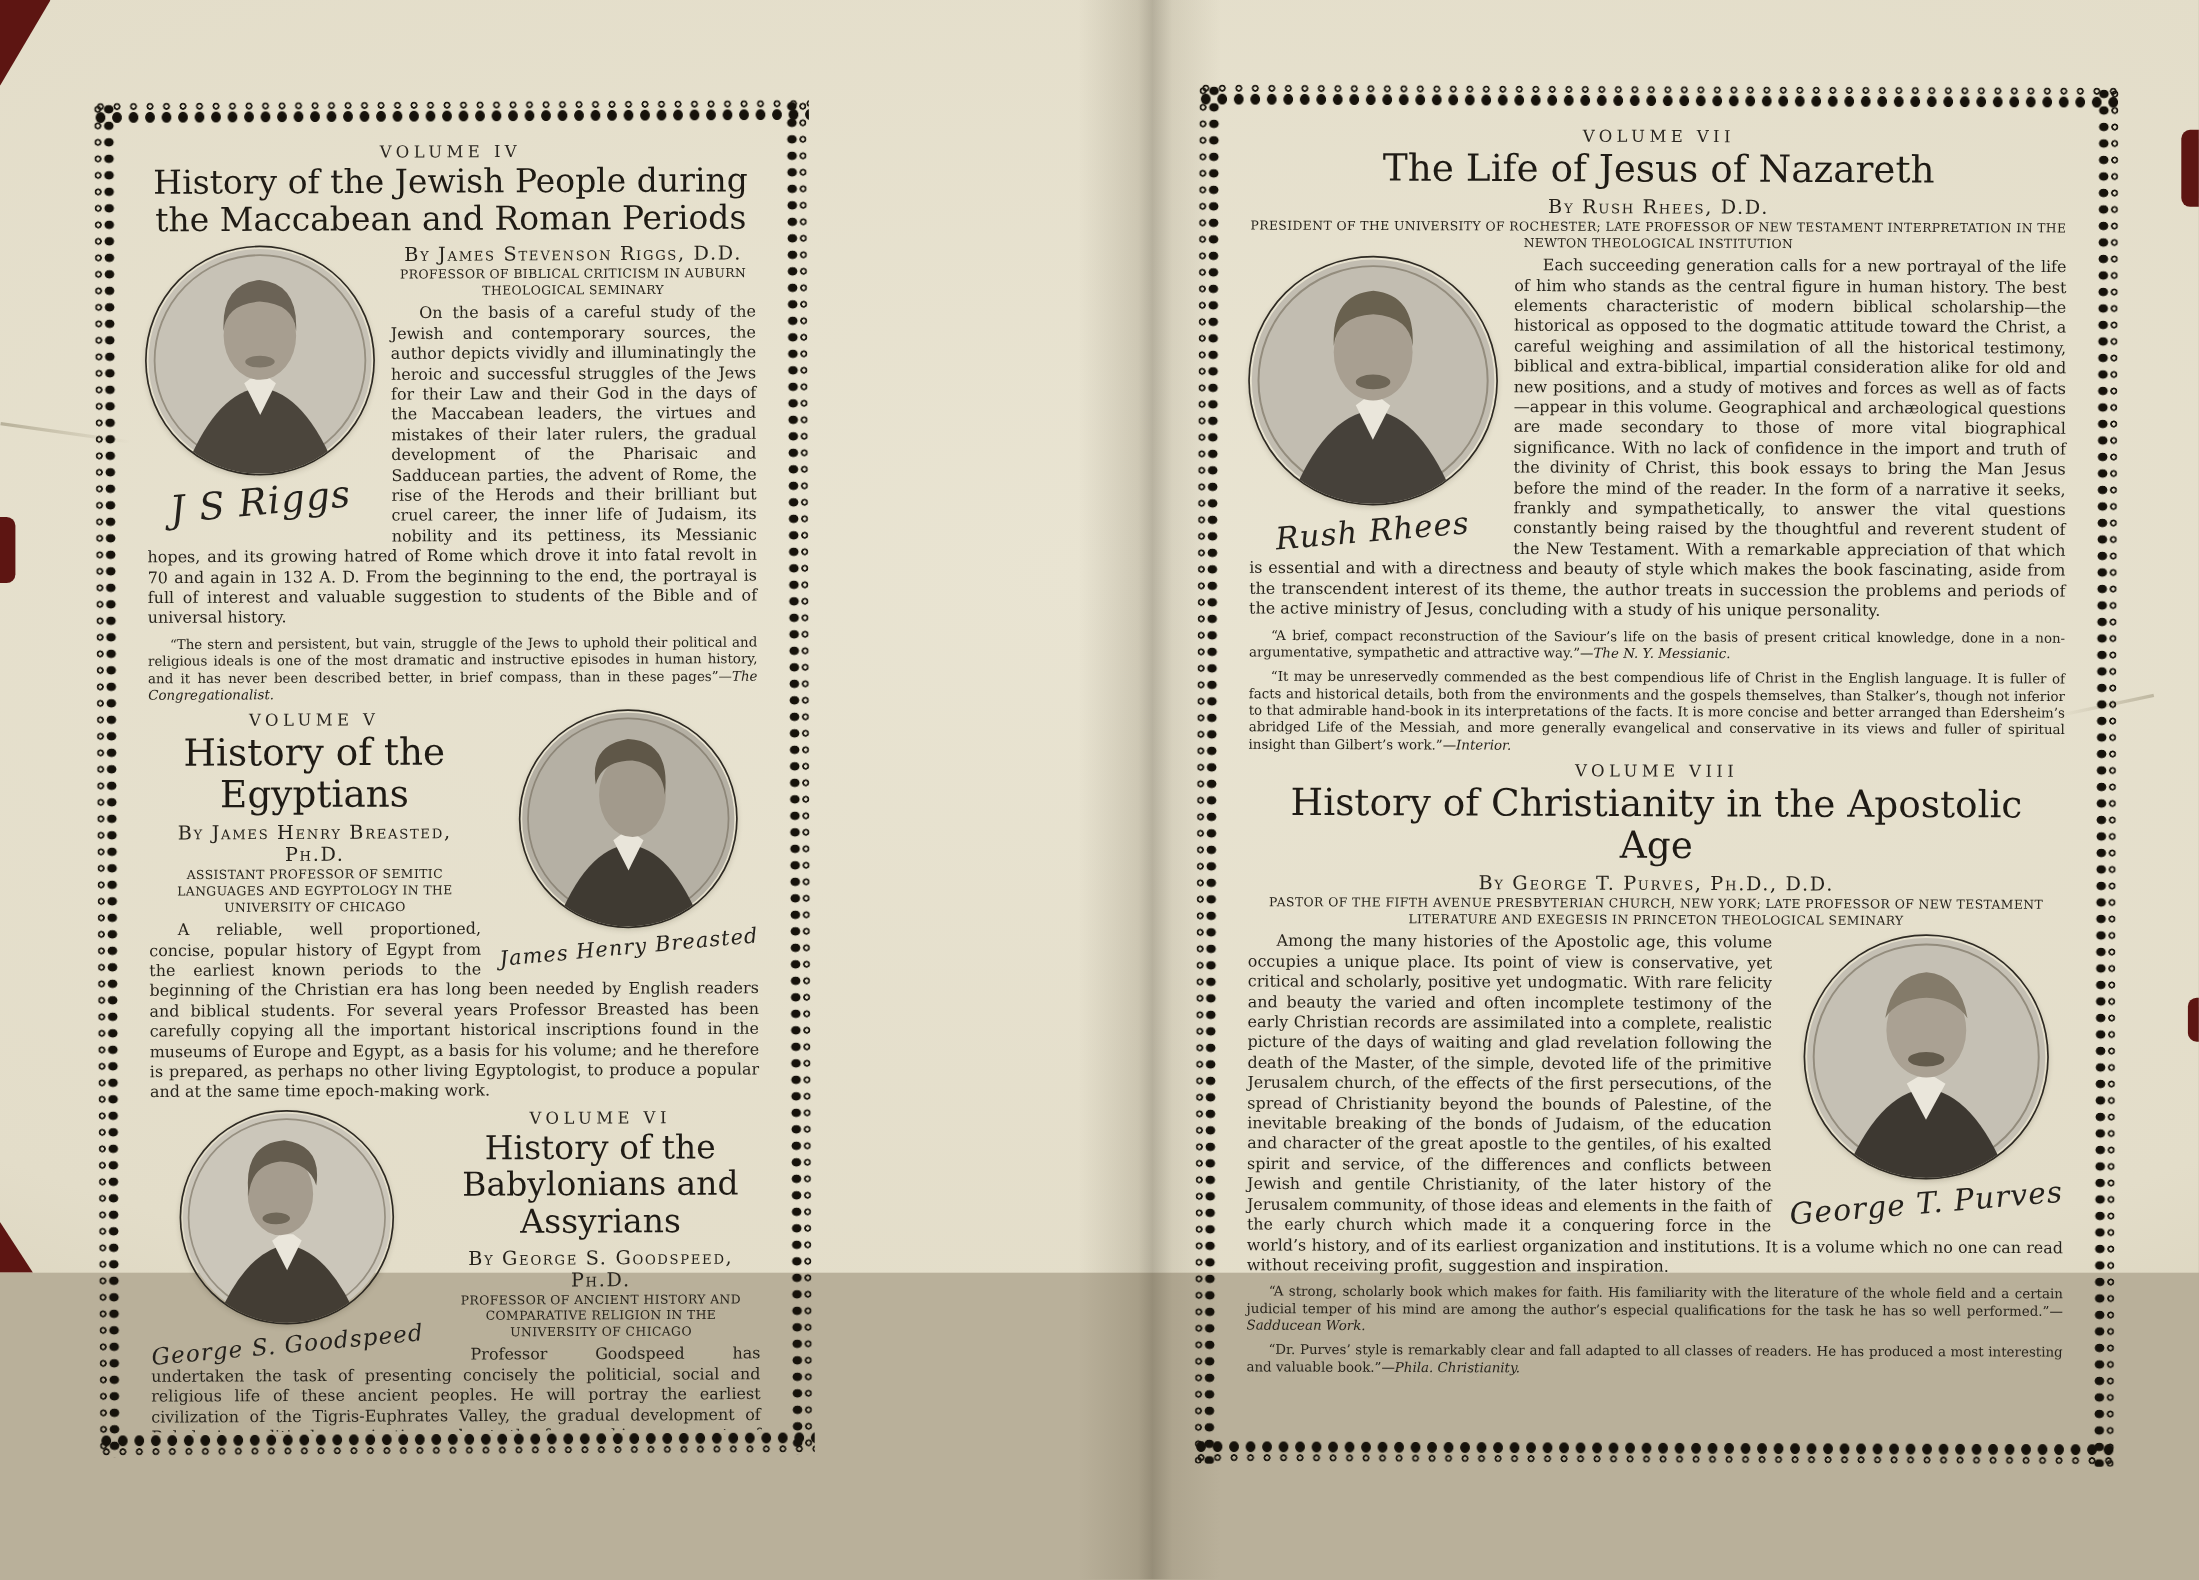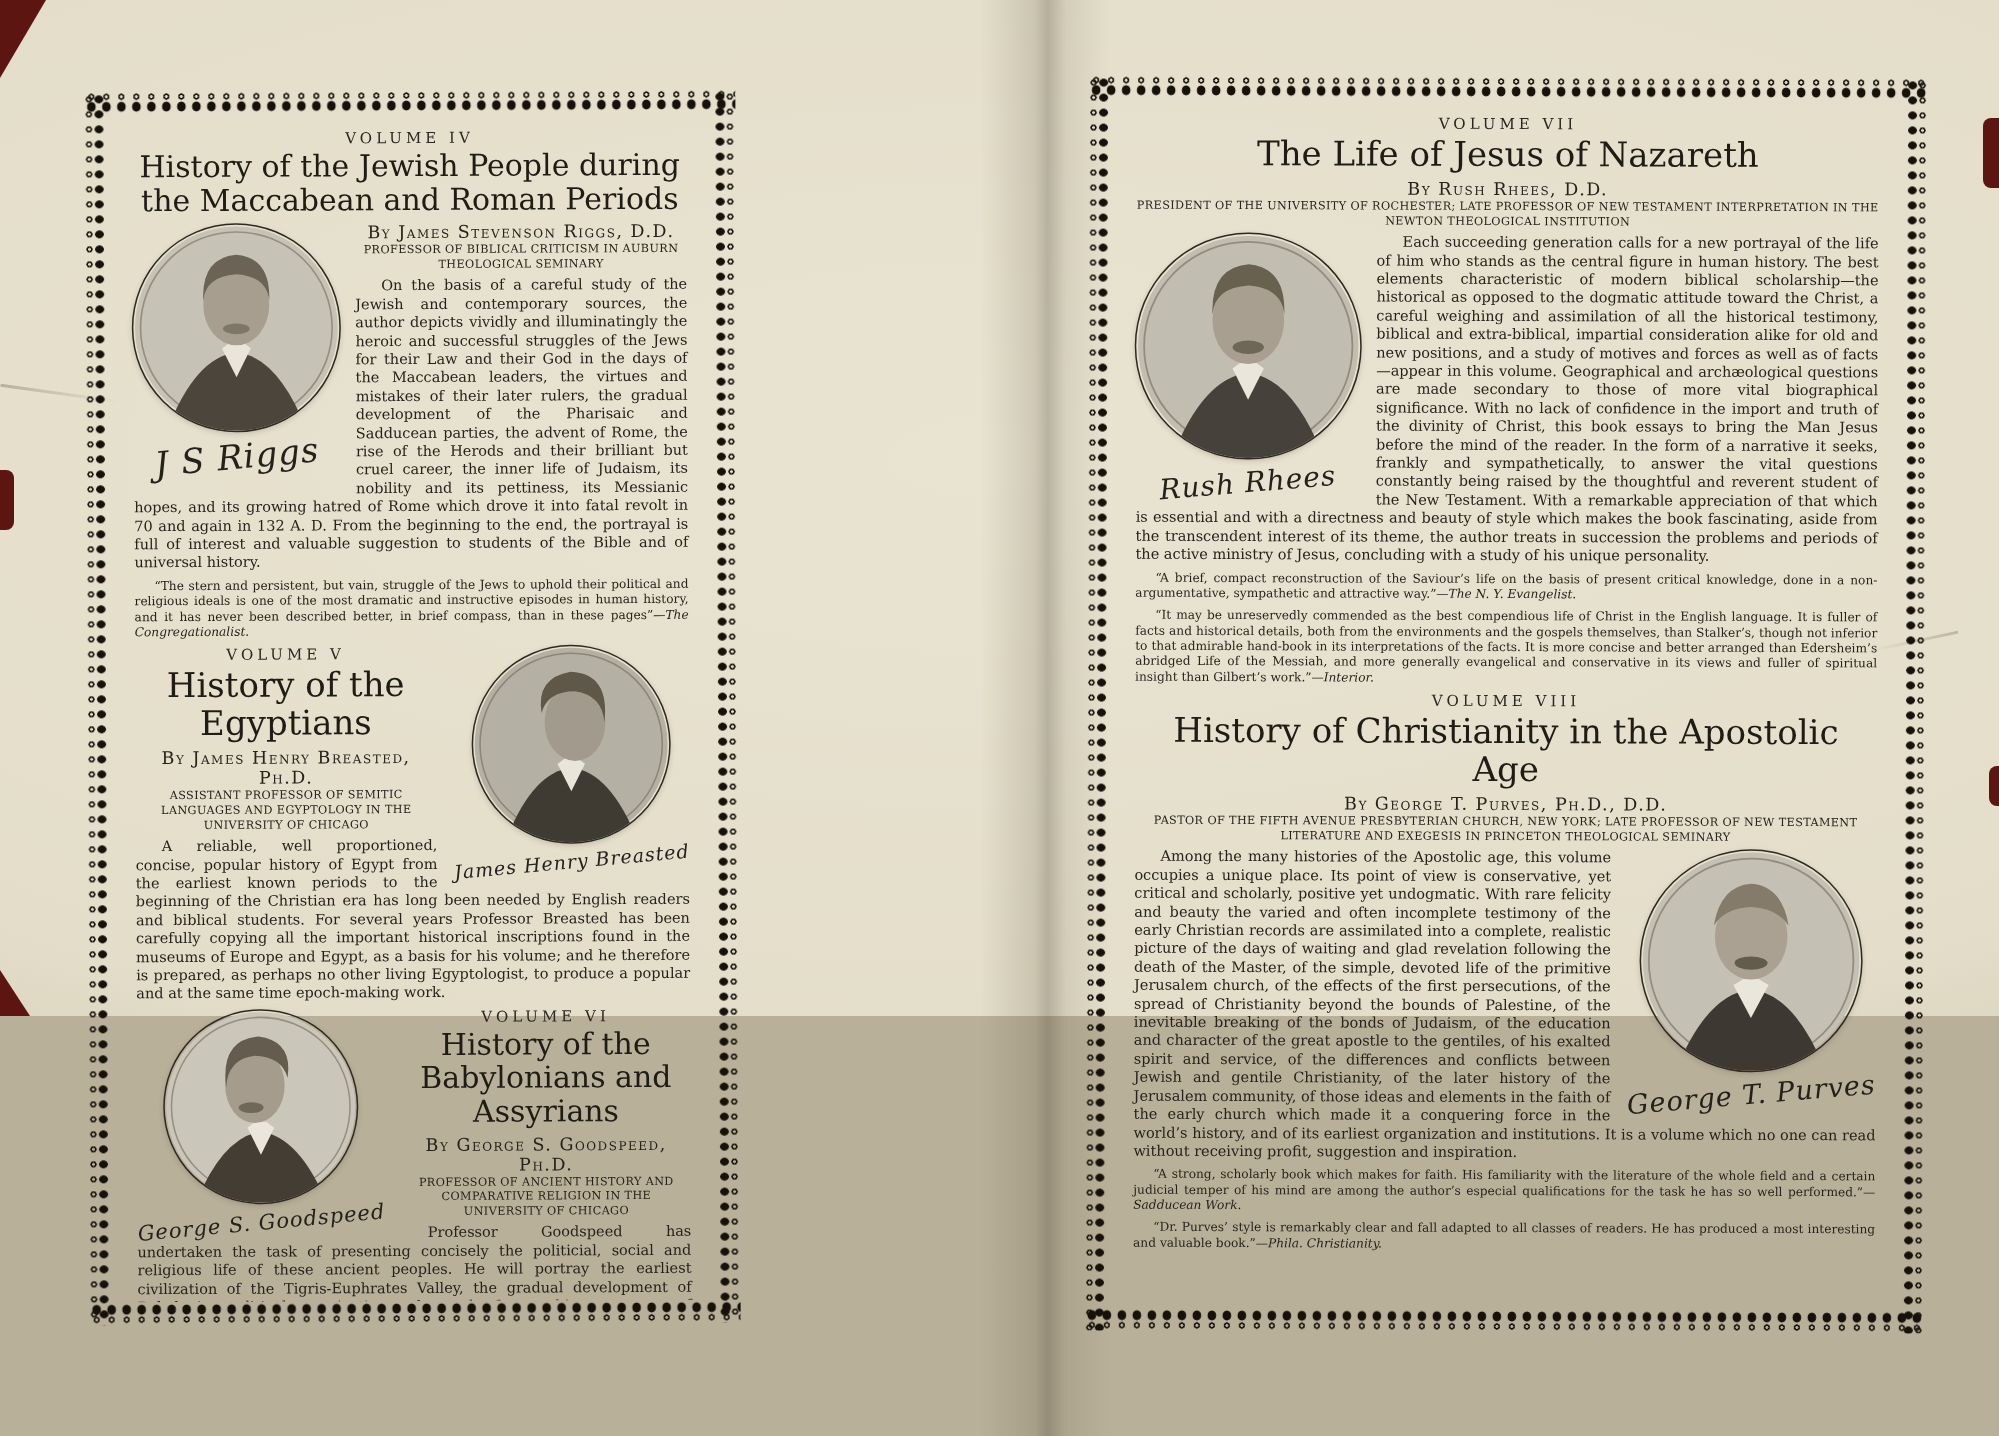--- a/index.html
+++ b/index.html
@@ -1,19 +1,19 @@
 <!DOCTYPE html>
 <html><head>
 <meta charset="utf-8">
 <style>
   html,body{margin:0;padding:0;}
   body{width:1999px;height:1436px;overflow:hidden;
        font-family:"DejaVu Serif","Liberation Serif",serif;
        background:#b9b09a;}
-  .scan{position:relative;width:1999px;height:1016px;
+  .scan{position:relative;width:1999px;height:1157px;
         background:
           radial-gradient(ellipse 140% 110% at 50% 45%, #e9e4d2 0%, #e3ddc9 55%, #cdc5ab 85%, #b3aa8f 100%);}
   
   .backing{position:absolute;background:#5d1512;}
   .backing.tl{left:0;top:0;width:46px;height:78px;clip-path:polygon(0 0,100% 0,0 100%);}
   .backing.l1{left:0;top:470px;width:14px;height:60px;border-radius:0 8px 8px 0;}
   .backing.bl{left:0;bottom:0;width:30px;height:46px;clip-path:polygon(0 0,0 100%,100% 100%);}
   .backing.r1{right:0;top:118px;width:16px;height:70px;border-radius:8px 0 0 8px;}
   .backing.rb{right:0;bottom:210px;width:10px;height:40px;border-radius:8px 0 0 8px;}
   
@@ -186,21 +186,21 @@
               <path d="M16 100 Q30 64 50 62 Q70 64 84 100 Z" fill="#46413a"></path>
               <path d="M43 60 L50 74 L57 60 L53 57 L47 57 Z" fill="#eae6db"></path>
               <ellipse cx="50" cy="38.5" rx="16" ry="19.5" fill="#a89f91"></ellipse>
               <path d="M34 36 Q33 15 50 13.5 Q67 15 66 36 Q65 24 50 23 Q35 24 34 36 Z" fill="#69614f"></path>
               <ellipse cx="50" cy="50.5" rx="7" ry="3" fill="#6e6657"></ellipse>
             </svg>
           </span>
           <div class="sig s-rhees">Rush Rhees</div>
         </div>
         <p class="bodytx">Each succeeding generation calls for a new portrayal of the life of him who stands as the central figure in human history.  The best elements characteristic of modern biblical scholarship—the historical as opposed to the dogmatic attitude toward the Christ, a careful weighing and assimilation of all the historical testimony, biblical and extra-biblical, impartial consideration alike for old and new positions, and a study of motives and forces as well as of facts—appear in this volume.  Geographical and archæological questions are made secondary to those of more vital biographical significance.  With no lack of confidence in the import and truth of the divinity of Christ, this book essays to bring the Man Jesus before the mind of the reader.  In the form of a narrative it seeks, frankly and sympathetically, to answer the vital questions constantly being raised by the thoughtful and reverent student of the New Testament.  With a remarkable appreciation of that which is essential and with a directness and beauty of style which makes the book fascinating, aside from the transcendent interest of its theme, the author treats in succession the problems and periods of the active ministry of Jesus, concluding with a study of his unique personality.</p>
-        <p class="quote"><span>“A brief, compact reconstruction of the Saviour’s life on the basis of present critical knowledge, done in a non-argumentative, sympathetic and attractive way.”—</span><i>The N. Y. Evangelist.</i></p>
+        <p class="quote"><span>“A brief, compact reconstruction of the Saviour’s life on the basis of present critical knowledge, done in a non-argumentative, sympathetic and attractive way.”—</span><i>The N. Y. Messianic.</i></p>
         <p class="quote"><span>“It may be unreservedly commended as the best compendious life of Christ in the English language. It is fuller of facts and historical details, both from the environments and the gospels themselves, than Stalker’s, though not inferior to that admirable hand-book in its interpretations of the facts.  It is more concise and better arranged than Edersheim’s abridged Life of the Messiah, and more generally evangelical and conservative in its views and fuller of spiritual insight than Gilbert’s work.”—</span><i>Interior.</i></p>
         <div class="clear"></div>
       </section>
 
       <section class="vol">
         <div class="vol-label">VOLUME VIII</div>
         <h1 class="title big">History of Christianity in the Apostolic Age</h1>
         <div class="byline">By George T. Purves, Ph.D., D.D.</div>
         <div class="affil">PASTOR OF THE FIFTH AVENUE PRESBYTERIAN CHURCH, NEW YORK; LATE PROFESSOR OF NEW TESTAMENT LITERATURE AND EXEGESIS IN PRINCETON THEOLOGICAL SEMINARY</div>
         <div class="media fr">

